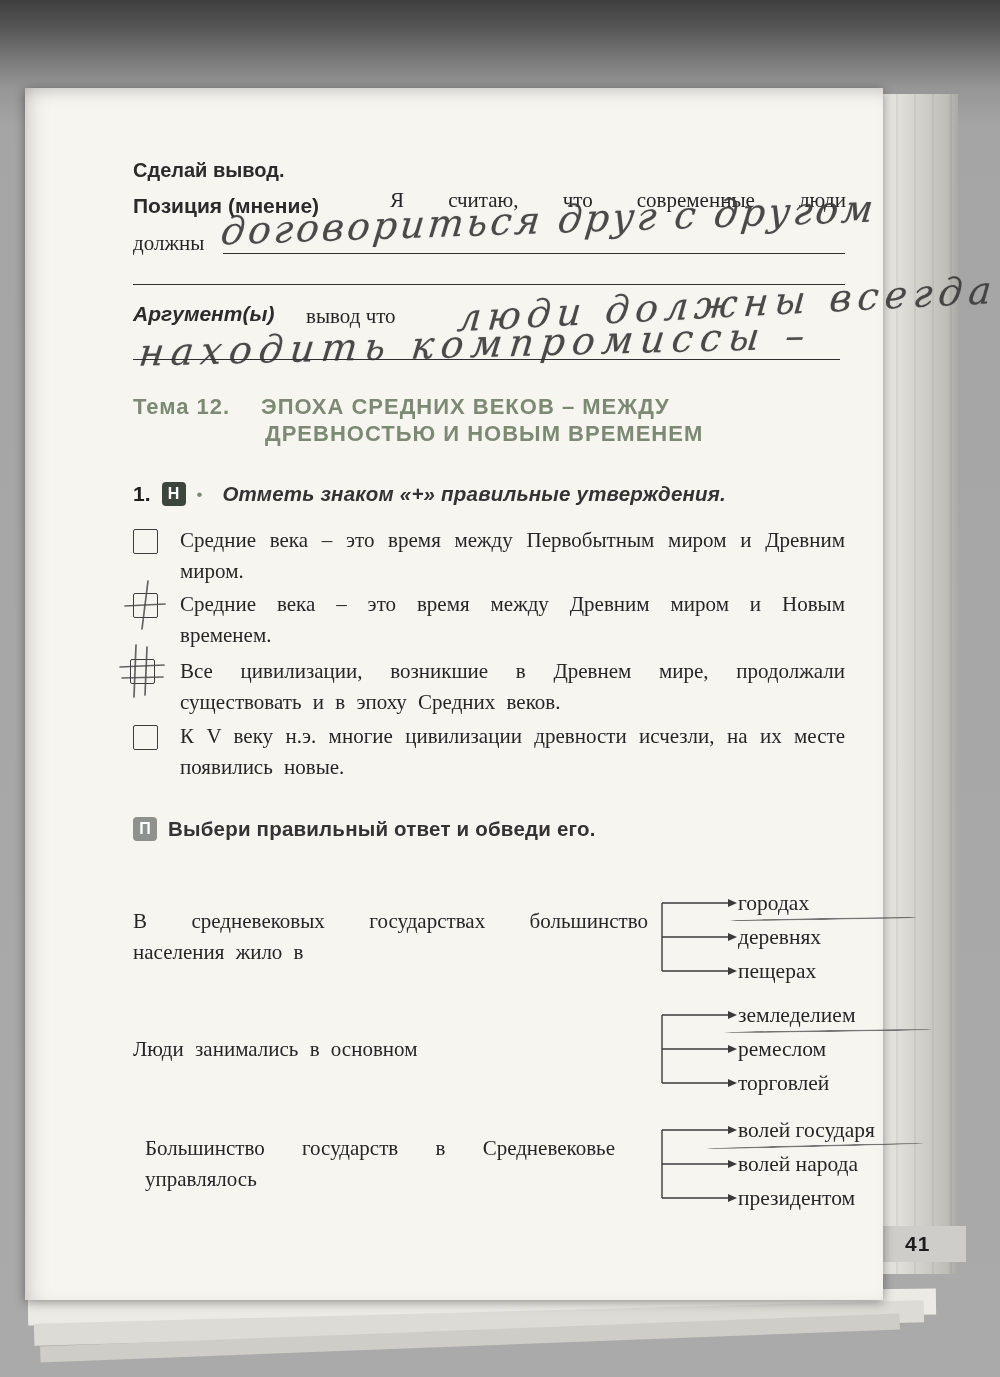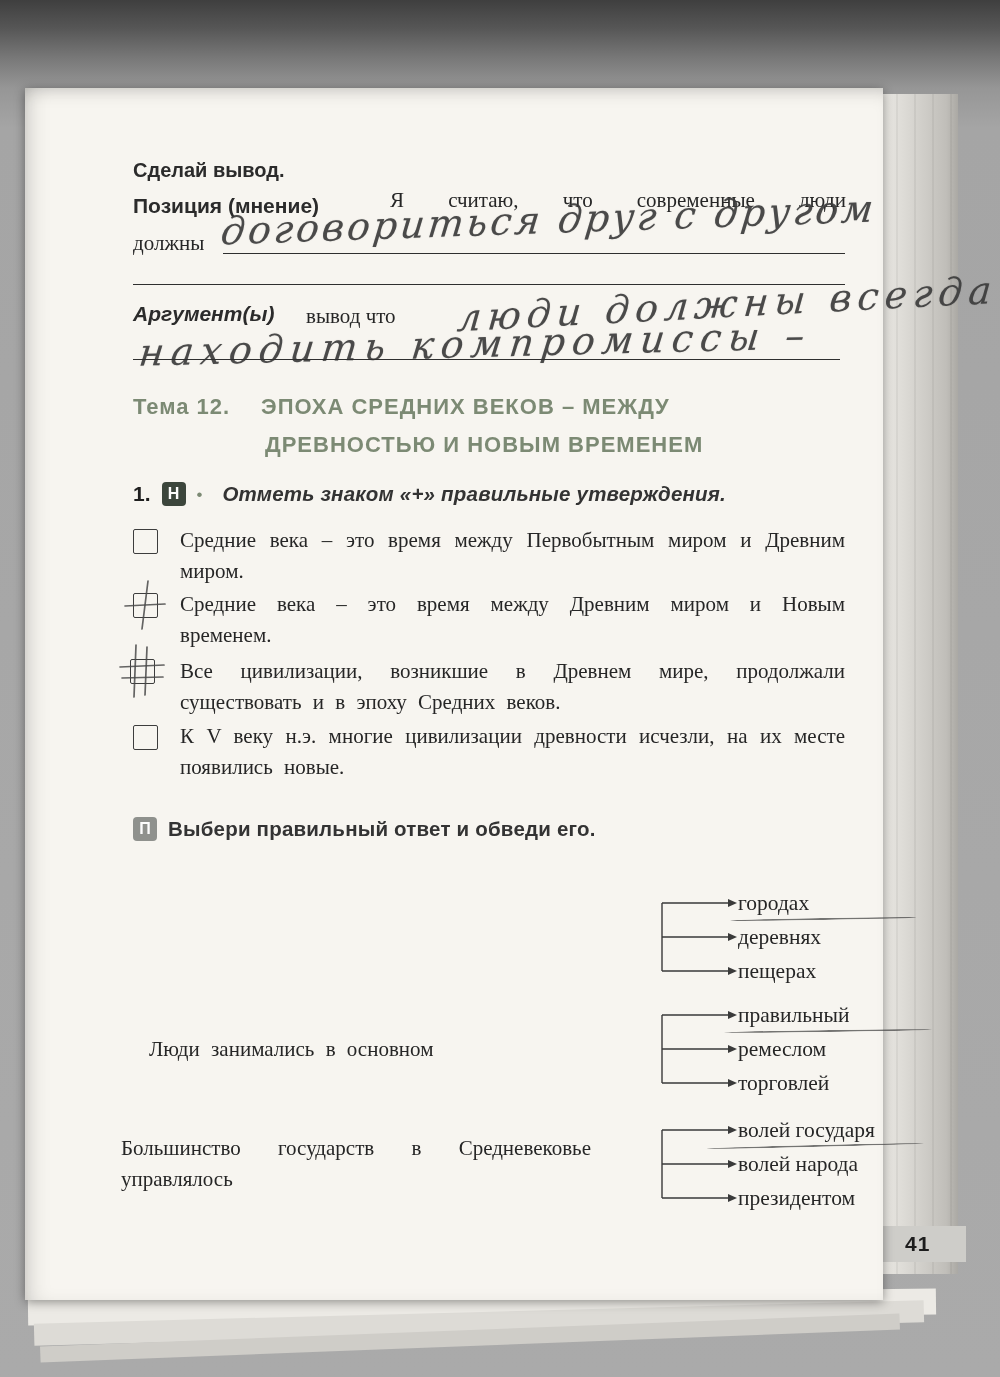--- a/index.html
+++ b/index.html
@@ -90,21 +90,21 @@
     <div class="rule" style="left:108px; top:196px; width:712px;"></div>
 
     <div class="abs sans-bold" style="left:108px; top:214px;font-style:italic;">Аргумент(ы)</div>
     <div class="abs serif" style="left:281px; top:216px;">вывод что</div>
     <div class="hw hw2">люди должны всегда</div>
     <div class="hw hw3">находить компромиссы  –</div>
     <div class="rule" style="left:108px; top:271px; width:707px;"></div>
 
     <div class="abs topic-text" style="left:108px; top:306px;">Тема 12.</div>
     <div class="abs topic-text" style="left:236px; top:306px;">ЭПОХА СРЕДНИХ ВЕКОВ – МЕЖДУ</div>
-    <div class="abs topic-text" style="left:240px; top:333px;margin-top:11px;">ДРЕВНОСТЬЮ И НОВЫМ ВРЕМЕНЕМ</div>
+    <div class="abs topic-text" style="left:240px; top:333px;">ДРЕВНОСТЬЮ И НОВЫМ ВРЕМЕНЕМ</div>
 
     <div class="task-header" style="left:108px; top:394px;">
       <span class="task-number">1.</span>
       <span class="badge badge-n">Н</span>
       <span class="green-bullet">•</span>
       <span class="instr instr-gap">Отметь знаком «+» правильные утверждения.</span>
     </div>
 
     <div class="checkbox" style="left:108px; top:441px;">
       
@@ -132,60 +132,61 @@
     <div class="checkbox" style="left:108px; top:637px;">
       
     </div>
     <div class="statement-text serif justify" style="left:155px; top:633px;">К V веку н.э. многие цивилизации древности исчезли, на их месте появились новые.</div>
 
     <div class="task-header" style="left:108px; top:729px;">
       <span class="badge badge-p">П</span>
       <span class="instr">Выбери правильный ответ и обведи его.</span>
     </div>
 
+    <div class="abs serif justify" style="left:108px; top:818px; width:515px;">В средневековых государствах большинство населения жило в</div>
     <svg class="bracket" style="top:807px;" viewBox="0 0 82 84">
       <path class="bracket-line" d="M5,8 V76 M5,8 H71 M5,42 H71 M5,76 H71"></path>
       <polygon class="bracket-head" points="71,4 80,8 71,12"></polygon>
       <polygon class="bracket-head" points="71,38 80,42 71,46"></polygon>
       <polygon class="bracket-head" points="71,72 80,76 71,80"></polygon>
     </svg>
     <div class="option on" style="top:803px;">
       <span>городах</span>
       <span class="pencil-underline" style="left:-8px; top:27px; width:186px; transform:rotate(-1deg);"></span>
     </div>
     <div class="option" style="top:837px;">
       <span>деревнях</span>
       
     </div>
     <div class="option" style="top:871px;">
       <span>пещерах</span>
       
     </div>
 
-    <div class="abs serif justify" style="left:108px; top:946px; width:420px;margin-left:16px;">Люди занимались в основном</div>
+    <div class="abs serif justify" style="left:108px; top:946px; width:420px;">Люди занимались в основном</div>
     <svg class="bracket" style="top:919px;" viewBox="0 0 82 84">
       <path class="bracket-line" d="M5,8 V76 M5,8 H71 M5,42 H71 M5,76 H71"></path>
       <polygon class="bracket-head" points="71,4 80,8 71,12"></polygon>
       <polygon class="bracket-head" points="71,38 80,42 71,46"></polygon>
       <polygon class="bracket-head" points="71,72 80,76 71,80"></polygon>
     </svg>
     <div class="option on" style="top:915px;">
-      <span>правильный</span>
+      <span>земледелием</span>
       <span class="pencil-underline" style="left:-14px; top:27px; width:208px; transform:rotate(-0.8deg);"></span>
     </div>
     <div class="option" style="top:949px;">
       <span>ремеслом</span>
       
     </div>
     <div class="option" style="top:983px;">
       <span>торговлей</span>
       
     </div>
 
-    <div class="abs serif justify" style="left:96px; top:1045px; width:470px;">Большинство государств в Средневековье управлялось</div>
+    <div class="abs serif justify" style="left:120px; top:1045px; width:470px;">Большинство государств в Средневековье управлялось</div>
     <svg class="bracket" style="top:1034px;" viewBox="0 0 82 84">
       <path class="bracket-line" d="M5,8 V76 M5,8 H71 M5,42 H71 M5,76 H71"></path>
       <polygon class="bracket-head" points="71,4 80,8 71,12"></polygon>
       <polygon class="bracket-head" points="71,38 80,42 71,46"></polygon>
       <polygon class="bracket-head" points="71,72 80,76 71,80"></polygon>
     </svg>
     <div class="option on" style="top:1030px;">
       <span>волей государя</span>
       <span class="pencil-underline" style="left:-32px; top:27px; width:218px; transform:rotate(-1.4deg);"></span>
     </div>

